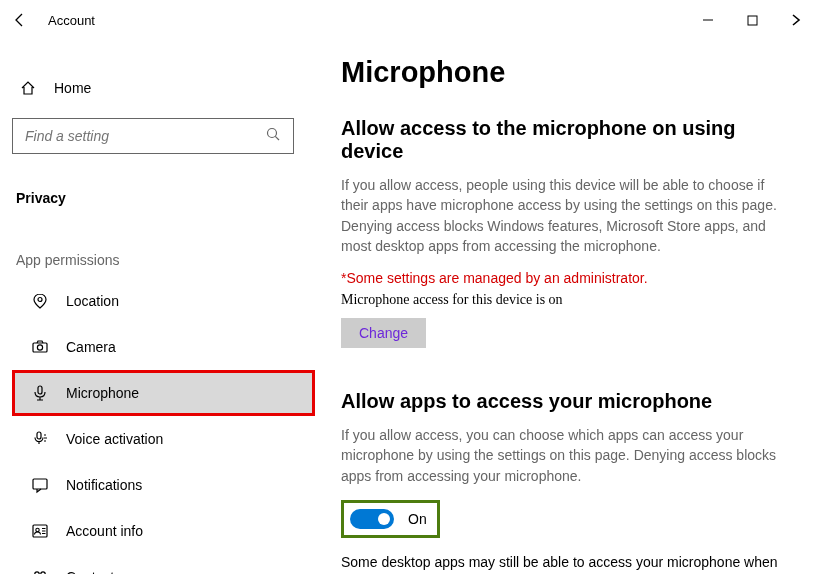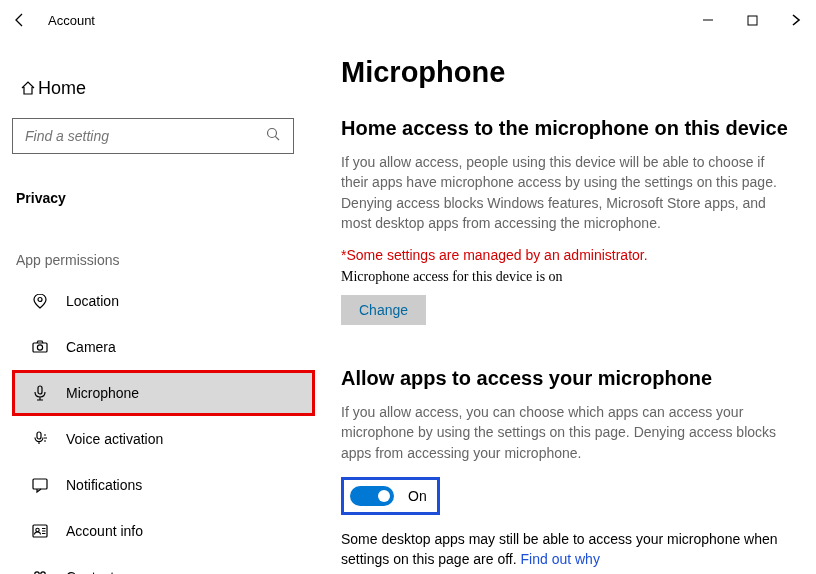--- a/index.html
+++ b/index.html
@@ -5,41 +5,41 @@
 * { margin: 0; padding: 0; box-sizing: border-box; font-family: "Segoe UI", -apple-system, sans-serif; }
 body { width: 816px; height: 574px; overflow: hidden; background: #fff; display: flex; flex-direction: column; }
 .titlebar { height: 40px; display: flex; align-items: center; padding: 0 8px; }
 .titlebar-left { display: flex; align-items: center; gap: 16px; }
 .back-btn { width: 24px; height: 24px; display: flex; align-items: center; justify-content: center; cursor: pointer; }
 .app-title { font-size: 13px; color: #000; }
 .titlebar-right { margin-left: auto; display: flex; gap: 20px; }
 .window-btn { width: 24px; height: 24px; display: flex; align-items: center; justify-content: center; cursor: pointer; }
 .main-area { display: flex; flex: 1; overflow: hidden; }
 .sidebar { width: 315px; background: #fff; padding-top: 26px; overflow-y: auto; }
-.sidebar-row { display: flex; align-items: center; height: 44px; padding-left: 18px; cursor: pointer; font-size: 18px; color: #000; }
+.sidebar-row { display: flex; align-items: center; height: 44px; padding-left: 18px; gap: 16px; cursor: pointer; font-size: 14px; color: #000; }
 .search-wrap { padding: 8px 16px 18px 12px; }
 .search-box { width: 282px; height: 36px; border: 1px solid #666; display: flex; align-items: center; padding: 0 12px; background: #fff; }
 .search-input { flex: 1; border: none; outline: none; font-size: 14px; font-style: italic; color: #666; background: transparent; }
 .search-icon { color: #666; }
 .section-heading { font-weight: 600; font-size: 14px; padding: 6px 0 24px 16px; margin-top: 12px; }
 .section-sub { font-size: 14px; color: #666; padding: 22px 0 10px 16px; }
 .sidebar-item { display: flex; align-items: center; height: 46px; padding-left: 18px; gap: 16px; cursor: pointer; font-size: 14px; color: #000; position: relative; margin-left: 12px; }
 .sidebar-item.selected { background: #d9d9d9; }
 .sidebar-item.highlighted { outline: 3px solid #e60000; outline-offset: -3px; }
 .icon-slot { width: 20px; height: 20px; color: #000; display: flex; align-items: center; justify-content: center; }
 .content { flex: 1; padding: 16px 22px 0 26px; overflow-y: auto; }
 .page-h1 { font-size: 29px; font-weight: 600; margin-bottom: 28px; }
 .page-h2 { font-size: 20px; font-weight: 600; margin-bottom: 12px; }
 .desc { font-size: 14px; color: #666; line-height: 1.45; margin-bottom: 14px; }
 .admin-note { font-size: 14px; color: #d40000; margin-bottom: 6px; }
 .status-line { font-size: 14px; color: #000; margin-bottom: 10px; font-family: Liberation Serif, serif; }
-.change-btn { border: none; background: #ccc; color: #0369a1; padding: 7px 18px; font-size: 14px; cursor: default; }
+.change-btn { border: none; background: #ccc; color: #6d28d9; padding: 7px 18px; font-size: 14px; cursor: default; }
 .gap { height: 42px; }
 .toggle-row { display: flex; align-items: center; gap: 14px; padding: 6px 10px 6px 6px; }
-.toggle-row.highlighted { border: 3px solid #1d4ed8; width: fit-content; }
+.toggle-row.highlighted { border: 3px solid #4d7c0f; width: fit-content; }
 .toggle { width: 44px; height: 20px; border-radius: 10px; background: #0078d4; position: relative; cursor: pointer; }
 .toggle-knob { width: 12px; height: 12px; border-radius: 50%; background: #fff; position: absolute; top: 4px; right: 4px; }
 .toggle-label { font-size: 14px; color: #000; }
 .note { font-size: 14px; color: #000; line-height: 1.45; margin-top: 14px; }
 .link { color: #1d4ed8; cursor: pointer; }
 </style>
 </head>
 <body>
 
 <div class="titlebar">
@@ -165,21 +165,21 @@
             <path d="M2 15 C2 12 4 10.5 6 10.5 C8 10.5 10 12 10 15 M8 15 C8 12 10 10.5 12 10.5 C14 10.5 16 12 16 15" stroke="#000" stroke-width="1.2" fill="none"></path>
           </svg>
       </span>
       <span>Contacts</span>
     </div>
   </div>
 
   <div class="content">
     <h1 class="page-h1">Microphone</h1>
 
-    <h2 class="page-h2">Home access to the microphone on this device</h2>
+    <h2 class="page-h2">Allow access to the microphone on using device</h2>
     <p class="desc">If you allow access, people using this device will be able to choose if their apps have microphone access by using the settings on this page. Denying access blocks Windows features, Microsoft Store apps, and most desktop apps from accessing the microphone.</p>
     <p class="admin-note">*Some settings are managed by an administrator.</p>
     <p class="status-line">Microphone access for this device is on</p>
     <button class="change-btn" disabled="">Change</button>
 
     <div class="gap"></div>
 
     <h2 class="page-h2">Allow apps to access your microphone</h2>
     <p class="desc">If you allow access, you can choose which apps can access your microphone by using the settings on this page. Denying access blocks apps from accessing your microphone.</p>
 

